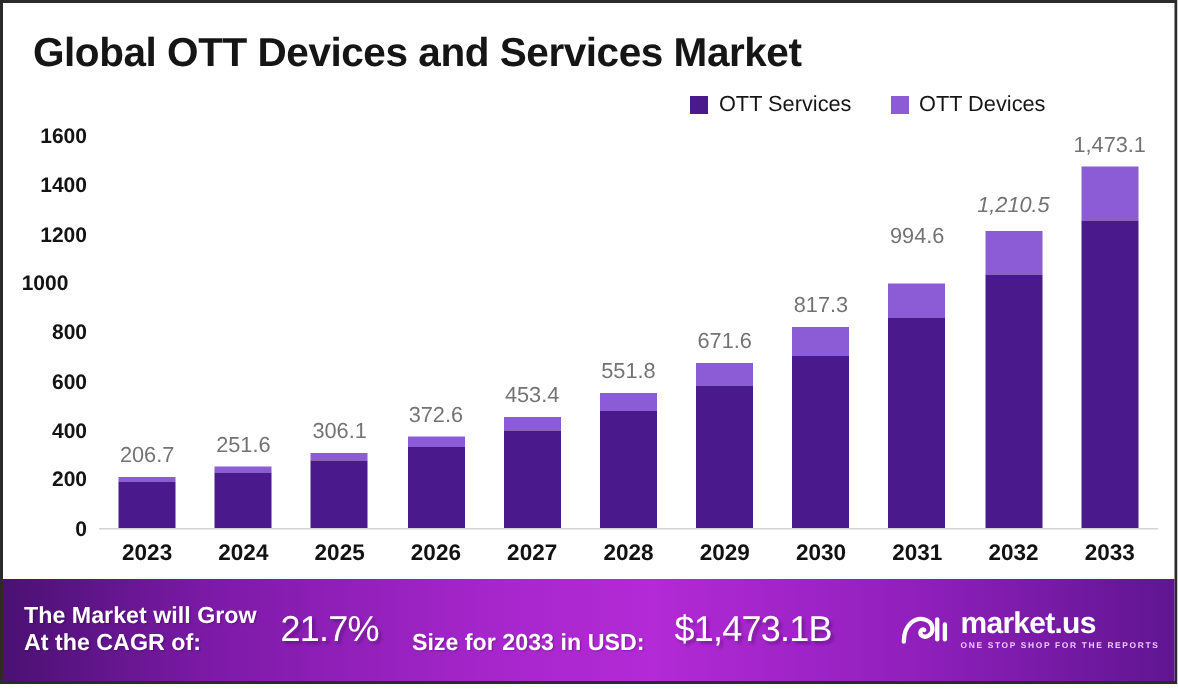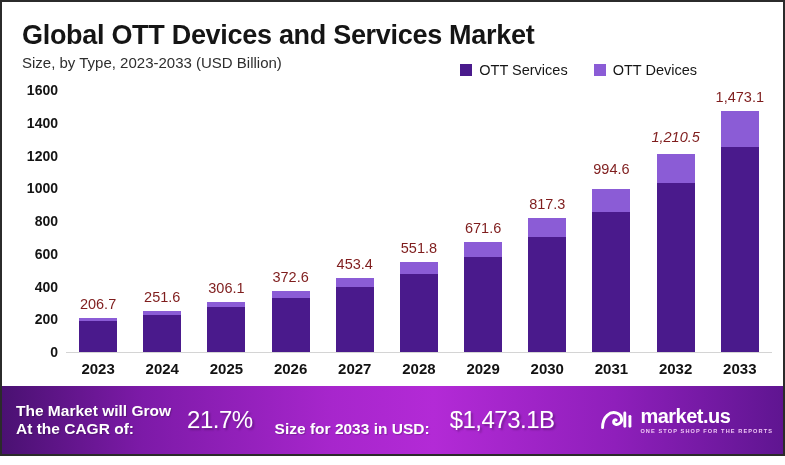--- a/index.html
+++ b/index.html
@@ -111,21 +111,21 @@
     display: flex;
     flex-direction: column;
     justify-content: flex-end;
     align-items: center;
   }
   .bar-label {
     position: absolute;
     left: 50%;
     transform: translateX(-50%);
     font-size: 14.5px;
-    color: #7f1d1d;
+    color: #737373;
     white-space: nowrap;
   }
   .bar-stack {
     width: 38px;
     display: flex;
     flex-direction: column;
     justify-content: flex-end;
   }
   .seg-devices { width: 100%; }
   .seg-services { width: 100%; }
@@ -216,42 +216,41 @@
     white-space: nowrap;
   }
 </style>
 </head>
 <body>
 
 <div id="card">
 
   <div id="header">
     <div id="chart-title">Global OTT Devices and Services Market</div>
-    <div id="chart-subtitle">Size, by Type, 2023-2033 (USD Billion)</div>
 
     <div id="legend">
       <div class="legend-item">
         <span class="legend-swatch" style="background:#4A1A8C"></span>
         <span class="legend-label">OTT Services</span>
       </div>
       <div class="legend-item">
         <span class="legend-swatch" style="background:#8B5CD6"></span>
         <span class="legend-label">OTT Devices</span>
       </div>
     </div>
   </div>
 
   <div id="plot">
     <div id="yticks">
         <div class="ytick" style="top: 262px;">0</div>
         <div class="ytick" style="top: 229.25px;">200</div>
         <div class="ytick" style="top: 196.5px;">400</div>
         <div class="ytick" style="top: 163.75px;">600</div>
         <div class="ytick" style="top: 131px;">800</div>
-        <div class="ytick" style="top: 98.25px;">1000</div>
+        <div class="ytick" style="top: 98.25px; text-align: center;">1000</div>
         <div class="ytick" style="top: 65.5px;">1200</div>
         <div class="ytick" style="top: 32.75px;">1400</div>
         <div class="ytick" style="top: 0px;">1600</div>
       </div>
     <div id="axis-line"></div>
     <div id="bars">
         <div class="bar-group">
           <div class="bar-label" style="bottom: 39.8471px;">206.7</div>
           <div class="bar-stack">
             <div class="seg-devices" style="height: 2.53812px; background: rgb(139, 92, 214);"></div>
@@ -301,21 +300,21 @@
           </div>
         </div>
         <div class="bar-group">
           <div class="bar-label" style="bottom: 139.833px;">817.3</div>
           <div class="bar-stack">
             <div class="seg-devices" style="height: 18.6347px; background: rgb(139, 92, 214);"></div>
             <div class="seg-services" style="height: 115.198px; background: rgb(74, 26, 140);"></div>
           </div>
         </div>
         <div class="bar-group">
-          <div class="bar-label" style="bottom: 175px;">994.6</div>
+          <div class="bar-label" style="bottom: 186px;">994.6</div>
           <div class="bar-stack">
             <div class="seg-devices" style="height: 23.2689px; background: rgb(139, 92, 214);"></div>
             <div class="seg-services" style="height: 139.597px; background: rgb(74, 26, 140);"></div>
           </div>
         </div>
         <div class="bar-group">
           <div class="bar-label" style="bottom: 207px; font-style: italic;">1,210.5</div>
           <div class="bar-stack">
             <div class="seg-devices" style="height: 28.9019px; background: rgb(139, 92, 214);"></div>
             <div class="seg-services" style="height: 169.317px; background: rgb(74, 26, 140);"></div>

